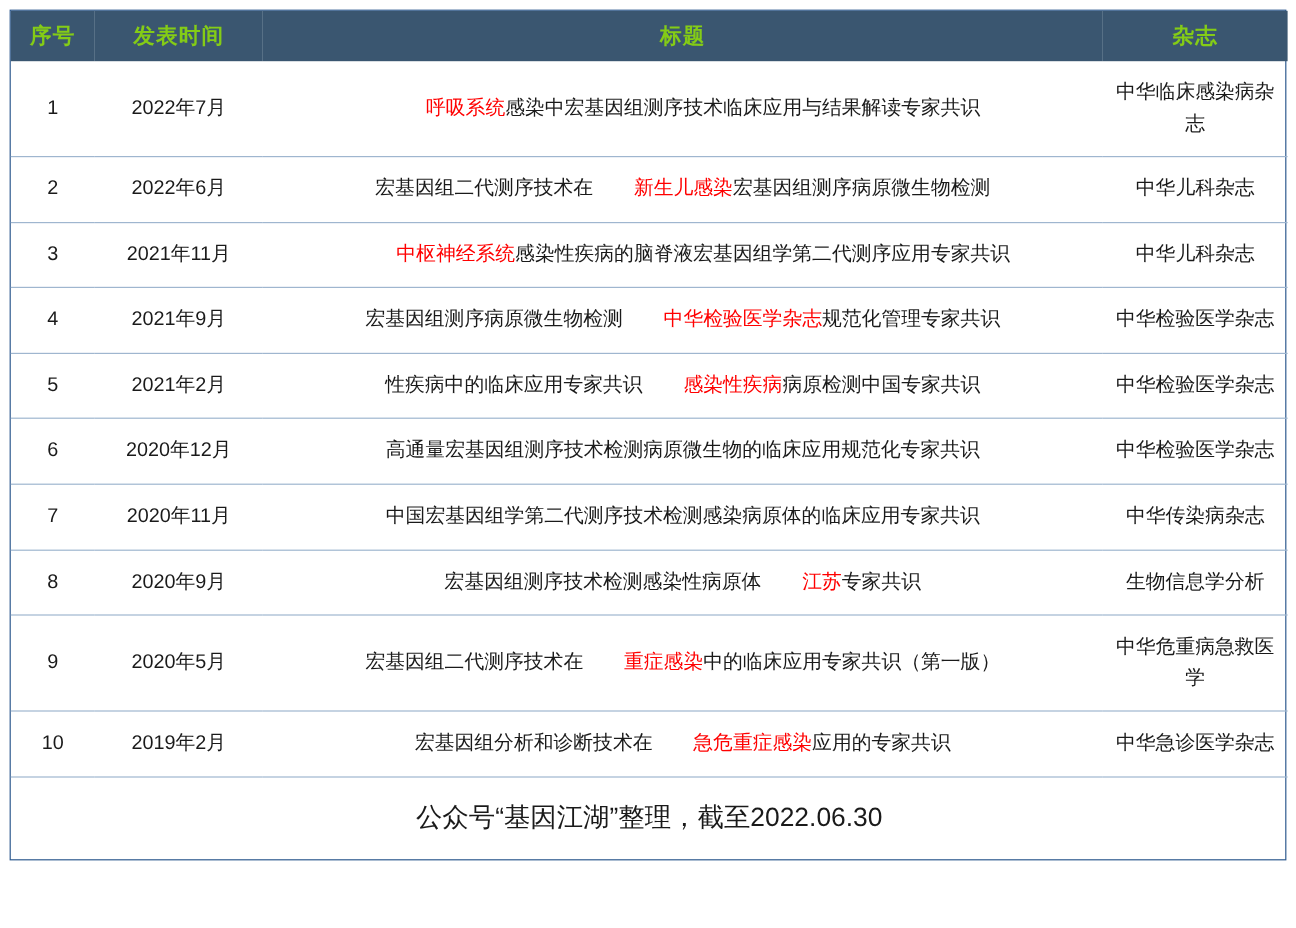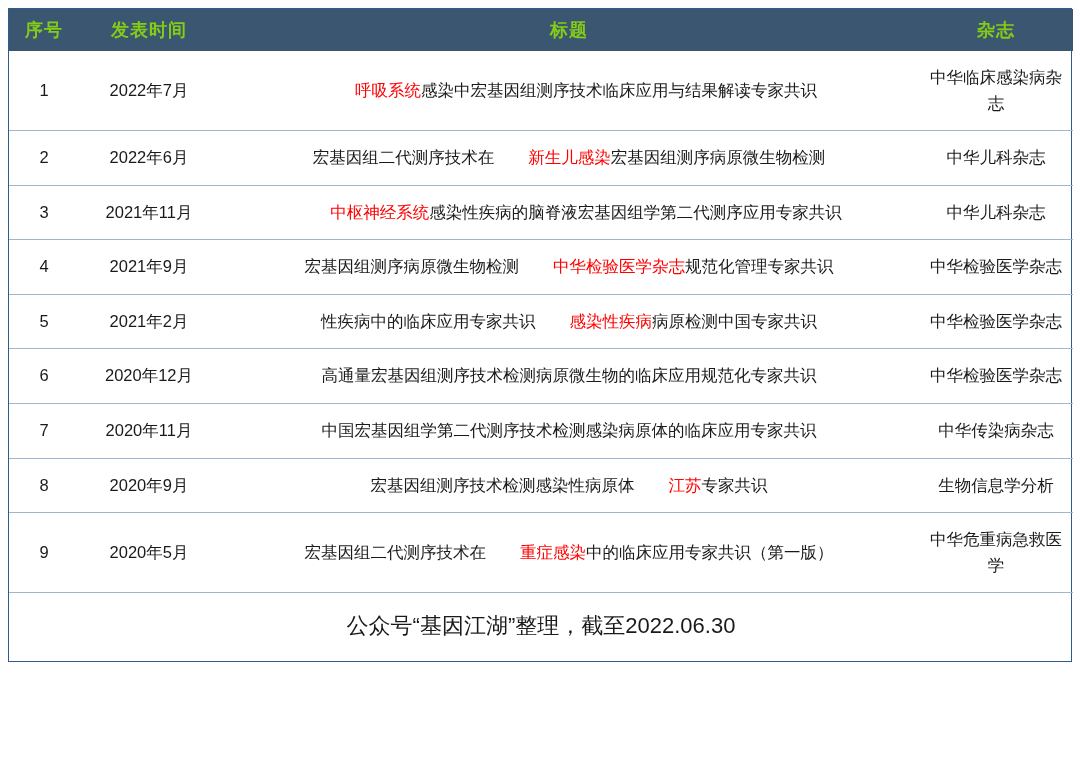--- a/index.html
+++ b/index.html
@@ -142,20 +142,26 @@
             <td>2020年9月</td>
             <td class="cell-title"><span>宏基因组测序技术检测感染性病原体</span><span class="hl">江苏</span><span>专家共识</span></td>
             <td>生物信息学分析</td>
           </tr>
           <tr>
             <td>9</td>
             <td>2020年5月</td>
             <td class="cell-title"><span>宏基因组二代测序技术在</span><span class="hl">重症感染</span><span>中的临床应用专家共识（第一版）</span></td>
             <td>中华危重病急救医学</td>
           </tr>
+          <tr>
+            <td>10</td>
+            <td>2019年2月</td>
+            <td class="cell-title"><span>宏基因组分析和诊断技术在</span><span class="hl">急危重症感染</span><span>应用的专家共识</span></td>
+            <td>中华急诊医学杂志</td>
+          </tr>
         </tbody>
       <tfoot>
         <tr class="footer-row">
           <td colspan="4">公众号“基因江湖”整理，截至2022.06.30</td>
         </tr>
       </tfoot>
     </table>
   </div>
 </div>
 

